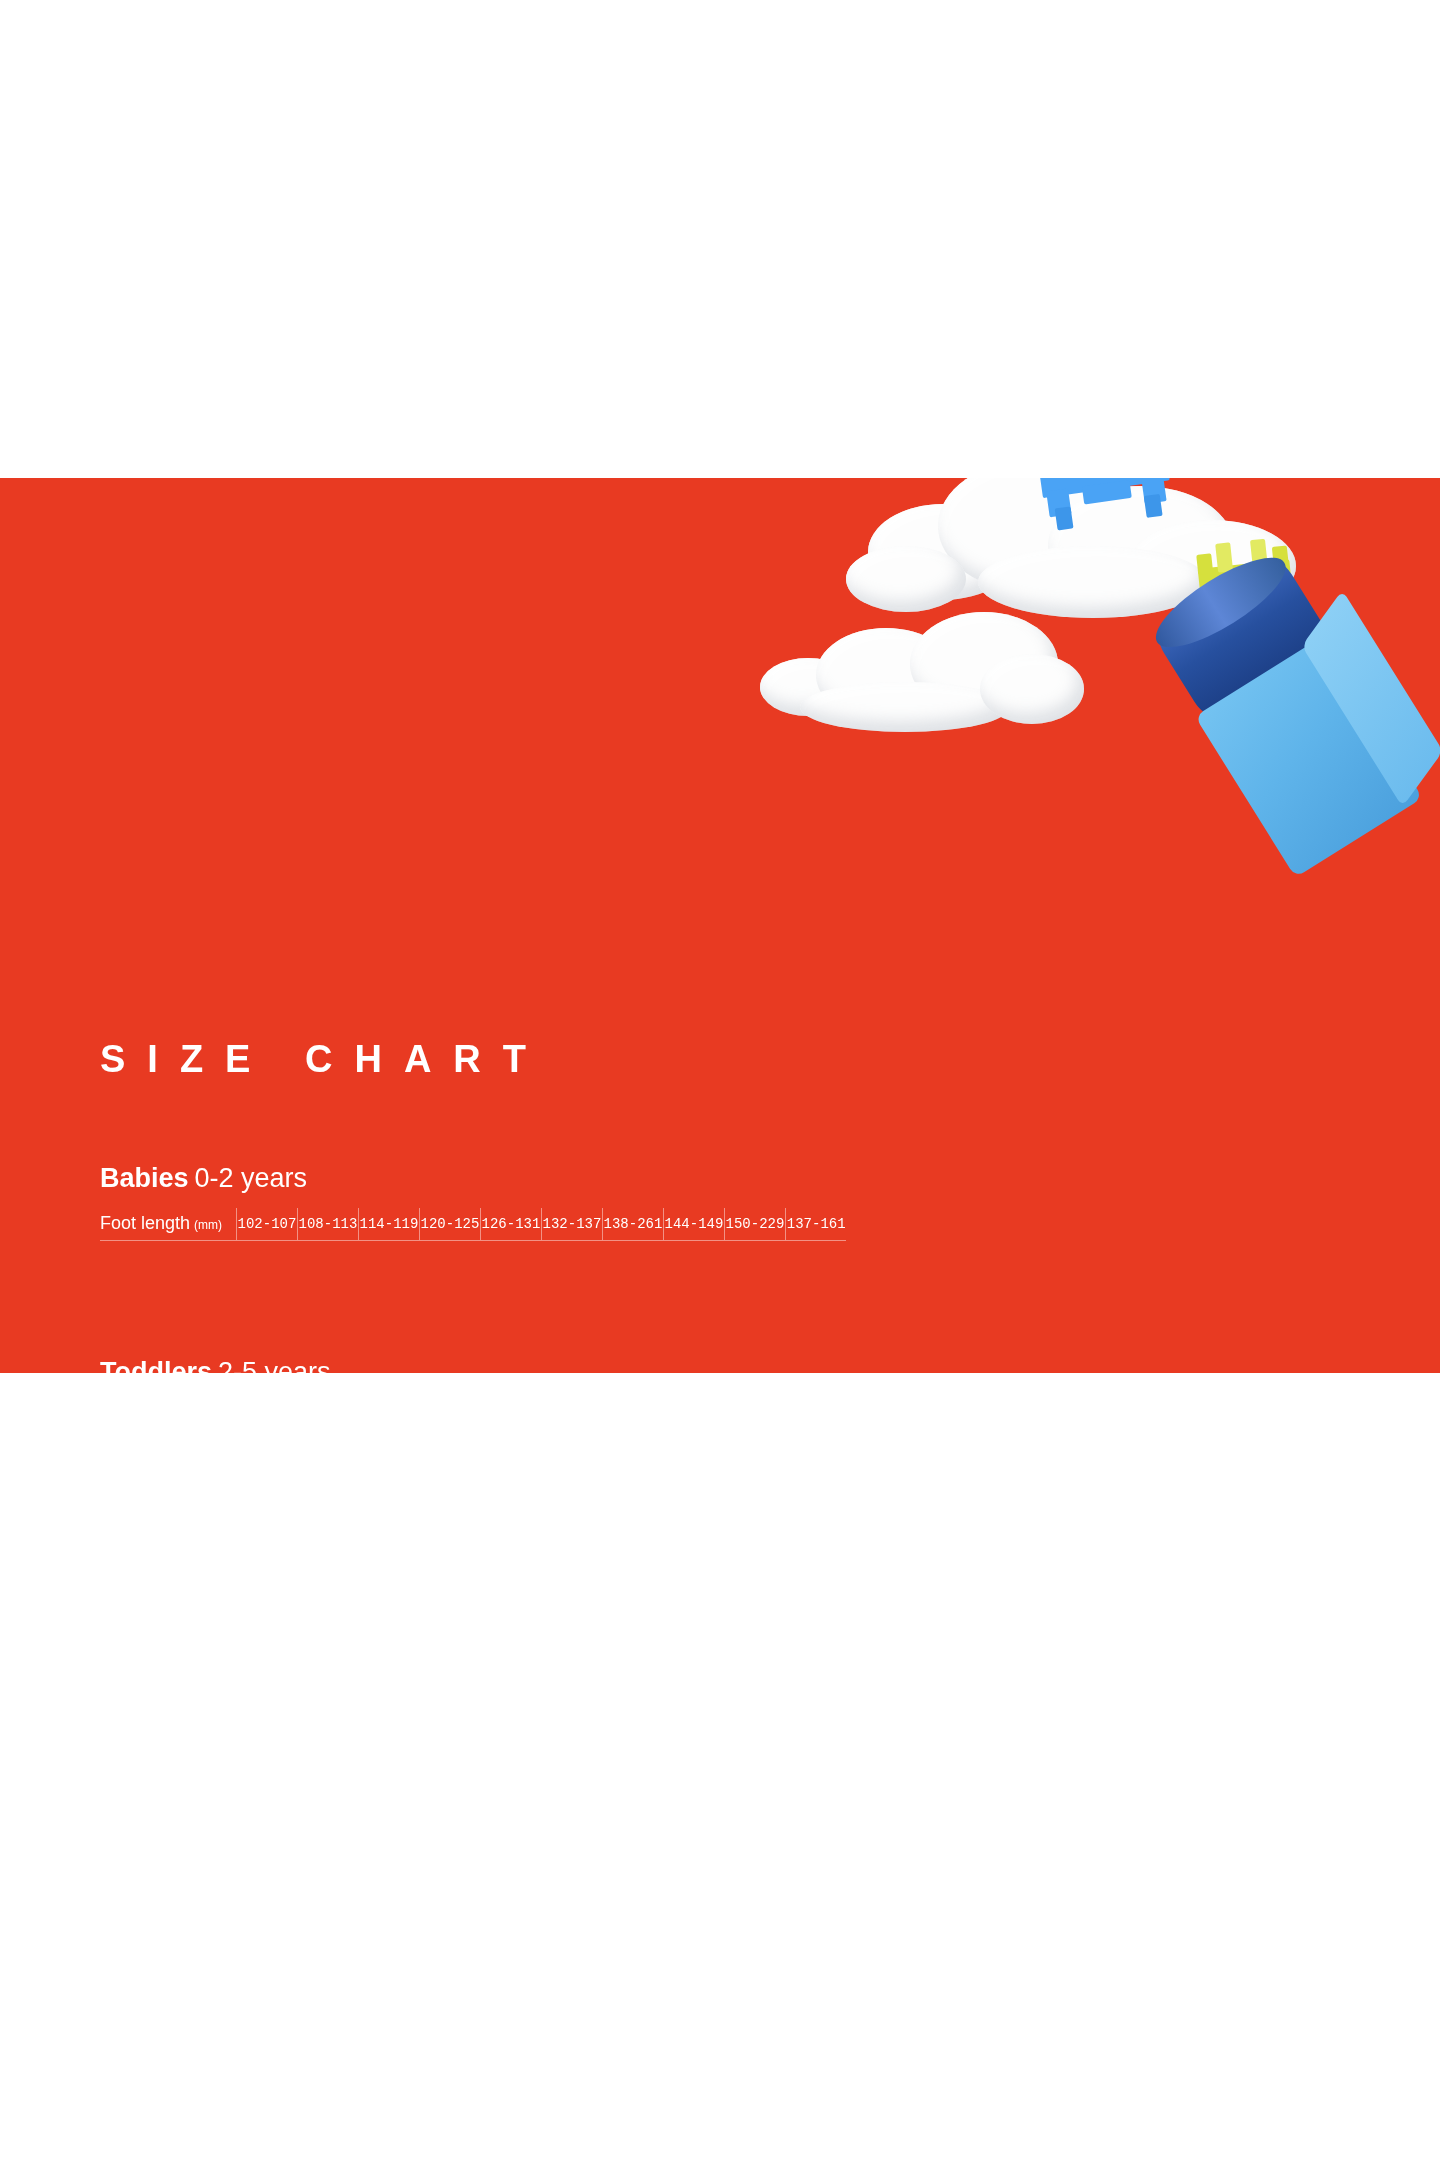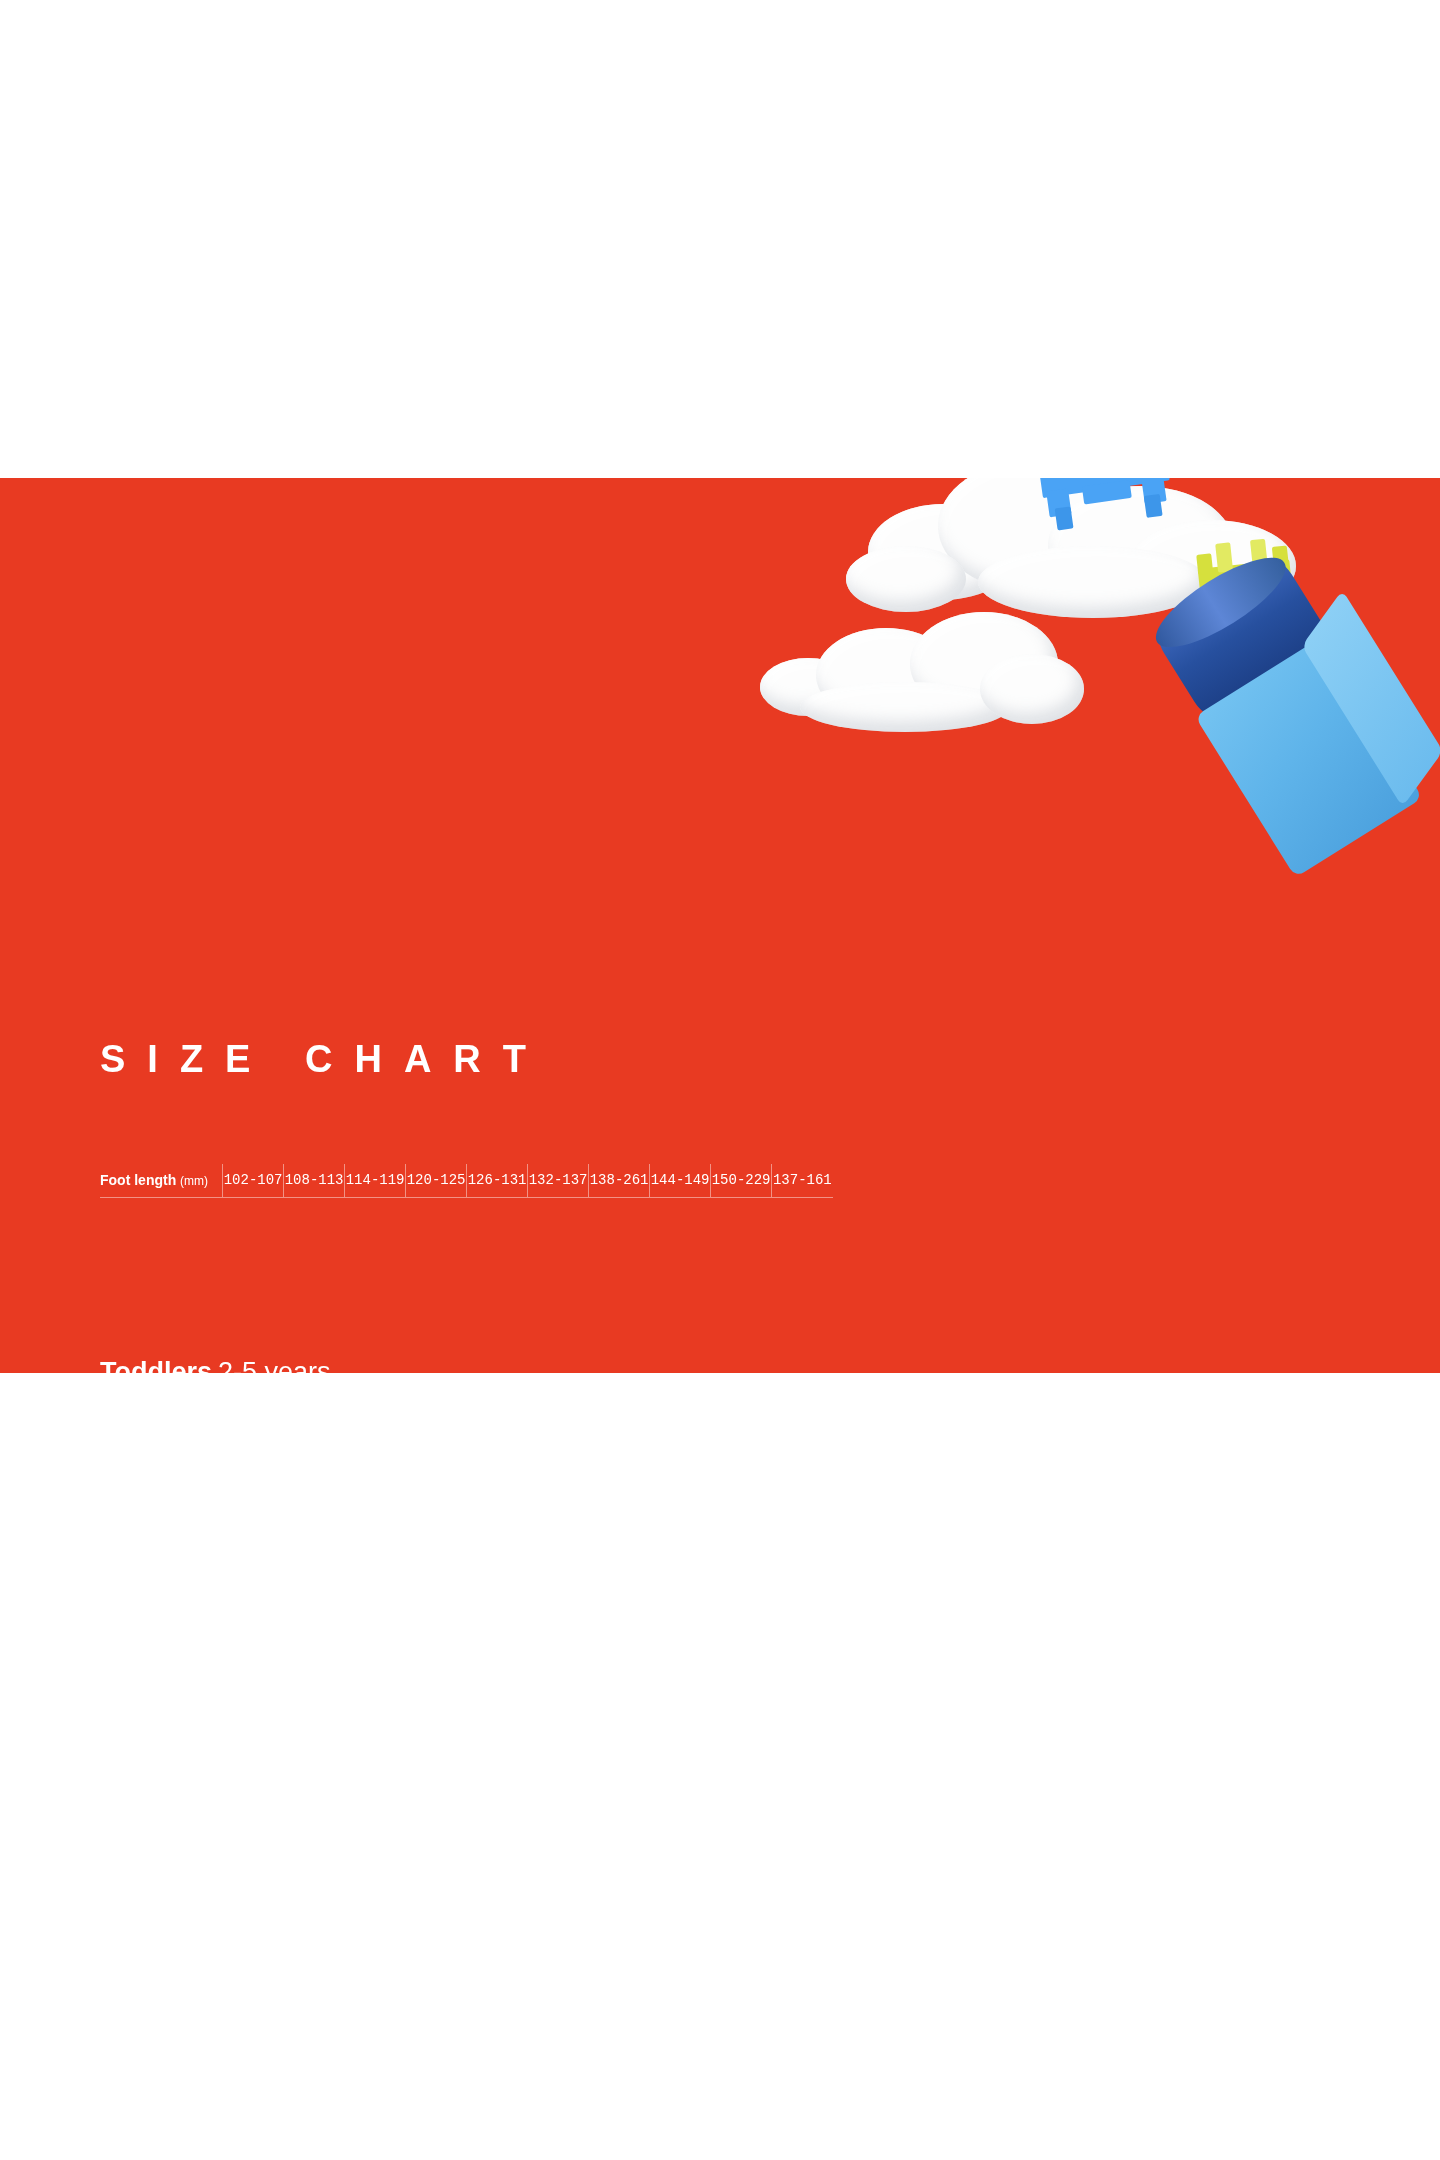--- a/index.html
+++ b/index.html
@@ -86,21 +86,21 @@
     color: #ffffff;
     table-layout: fixed;
   }
   table td { padding: 0; }
 
   .label-cell {
     text-align: left;
     padding-right: 14px;
     white-space: nowrap;
   }
-  .label-cell .lbl-main { font-size: 14px; font-weight: 700; }
+  .label-cell .lbl-main { font-size: 18px; font-weight: 400; }
   .label-cell .lbl-unit { font-size: 12px; font-weight: 400; }
 
   .row-len td {
     height: 33px;
     font-size: 14px;
     font-weight: 400;
     text-align: center;
     vertical-align: middle;
     border-bottom: 1px solid rgba(255,255,255,.45);
   }
@@ -182,20 +182,23 @@
                     border-radius:10px;"></div>
         <div style="position:absolute; left:128px; top:-16px; width:64px; height:190px;
                     background:linear-gradient(180deg,#8ccff5 0%,#6cbcee 100%);
                     transform:skewY(-22deg); border-radius:8px;"></div>
       </div>
     </div>
 
     <div id="title">SIZE CHART</div>
 
     <div class="section" id="section-babies">
+      <div class="section-heading">
+        <span class="grp">Babies</span><span class="age">0-2 years</span>
+      </div>
       <table>
         <colgroup>
           <col style="width:118px">
           <col style="width:61px">
             <col style="width:61px">
             <col style="width:61px">
             <col style="width:61px">
             <col style="width:61px">
           <col style="width:61px">
             <col style="width:61px">

